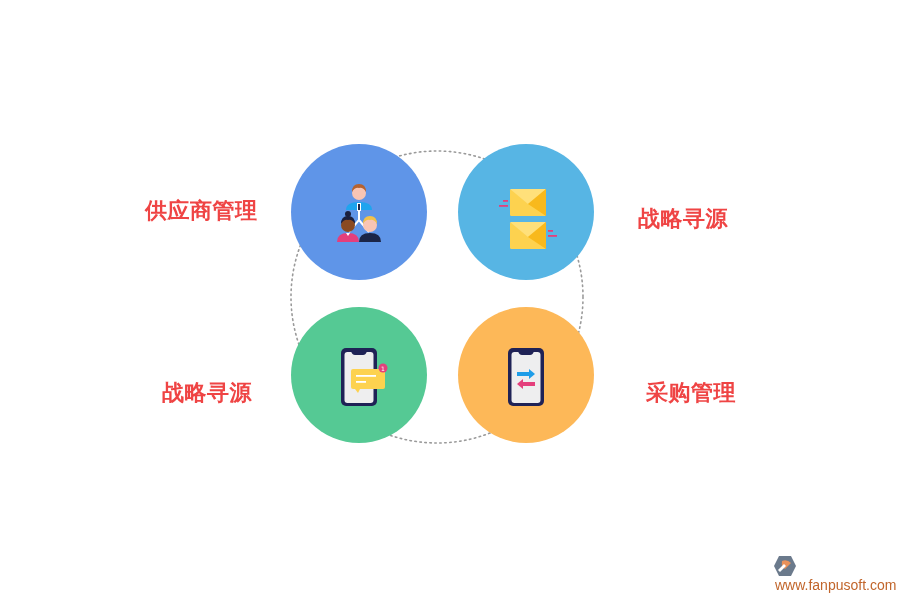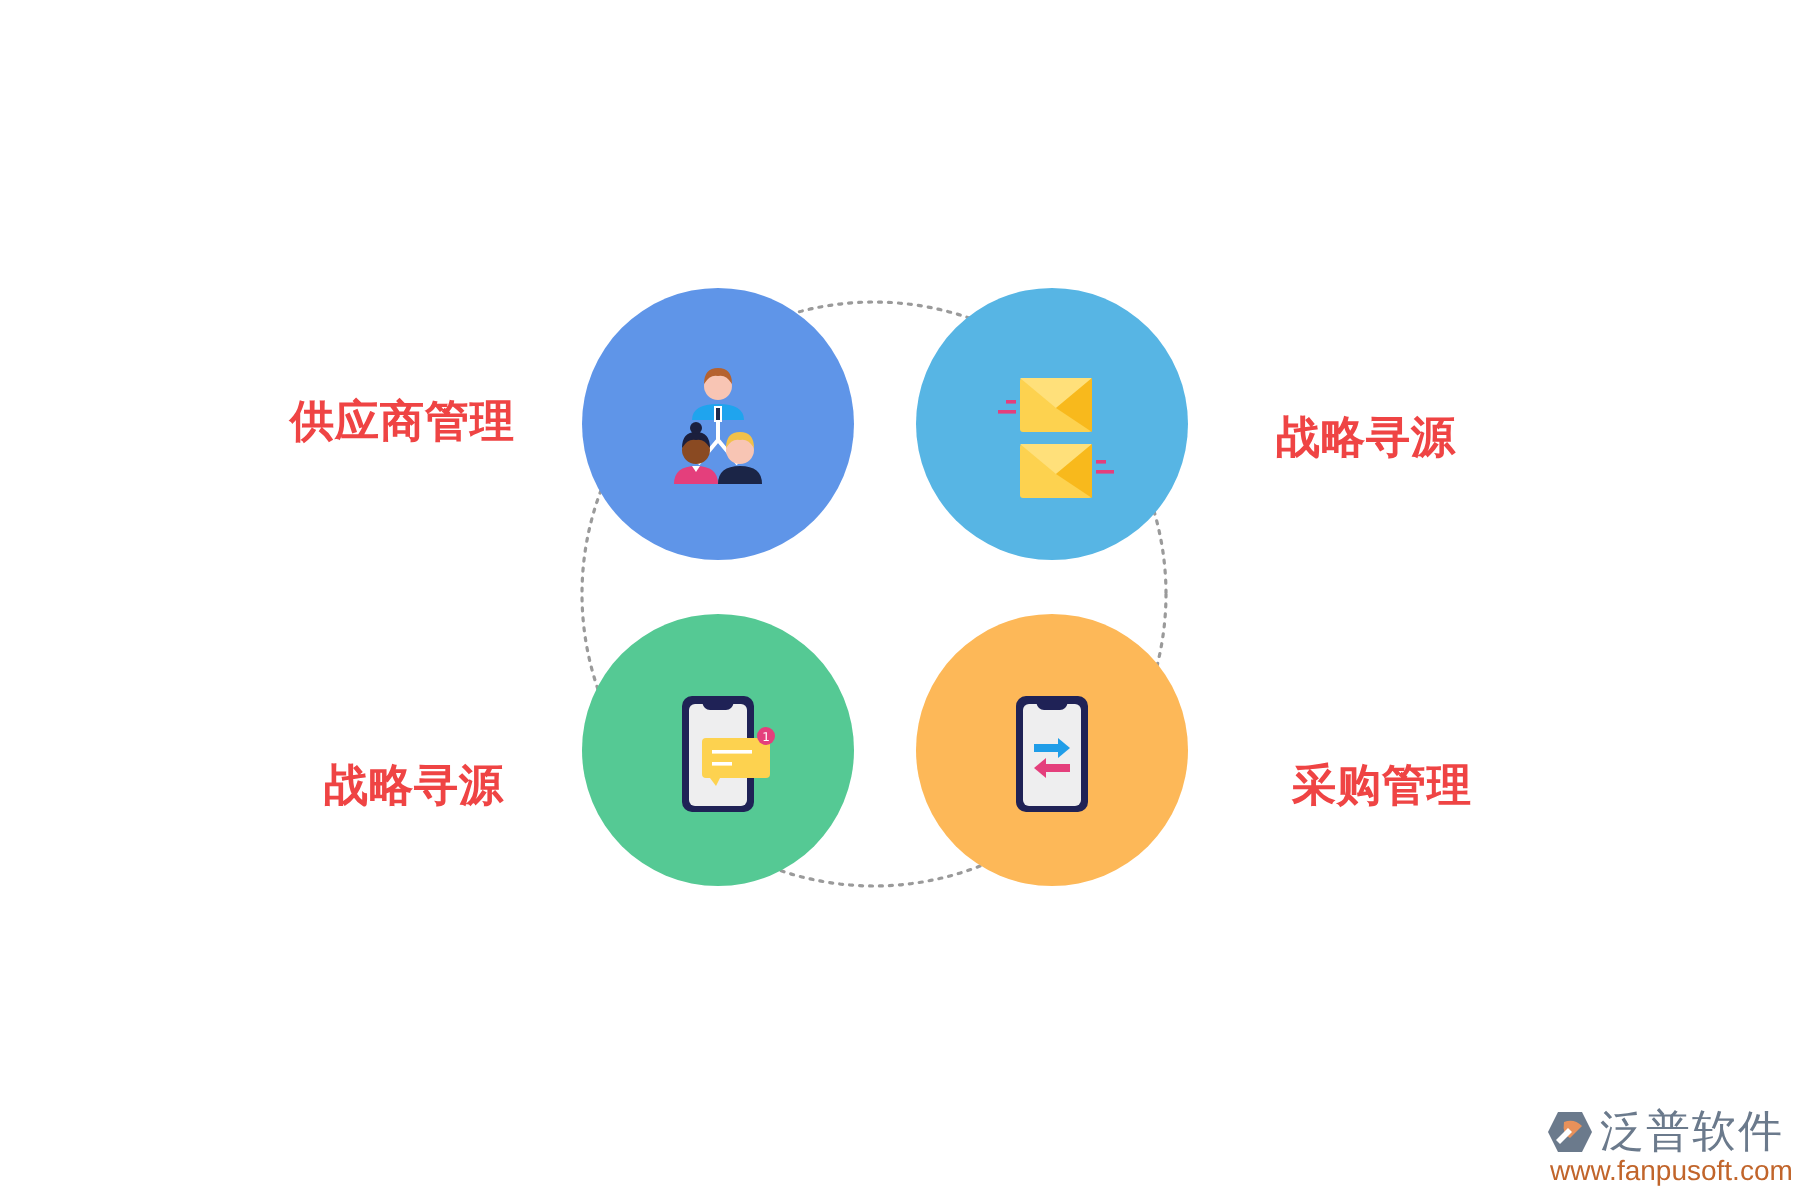--- a/index.html
+++ b/index.html
@@ -99,15 +99,14 @@
   </svg>
 </div>
 <div class="label" style="left:646px; top:378px;">采购管理</div>
 
 <div class="logo">
   <svg class="logo-icon" viewBox="0 0 24 22">
     <path d="M6 1 L18 1 L23 11 L18 21 L6 21 L1 11 Z" fill="#6b7a8c"></path>
     <path d="M9 6 Q14 4 18 8 L12 14 Q8 12 9 6 Z" fill="#e9915a"></path>
     <path d="M5 15 L11 9 L13 11 L7 17 Z" fill="#ffffff"></path>
   </svg>
-  <span class="logo-name">泛普软件</span>
   <span class="logo-url">www.fanpusoft.com</span>
 </div>
 
 </body></html>

